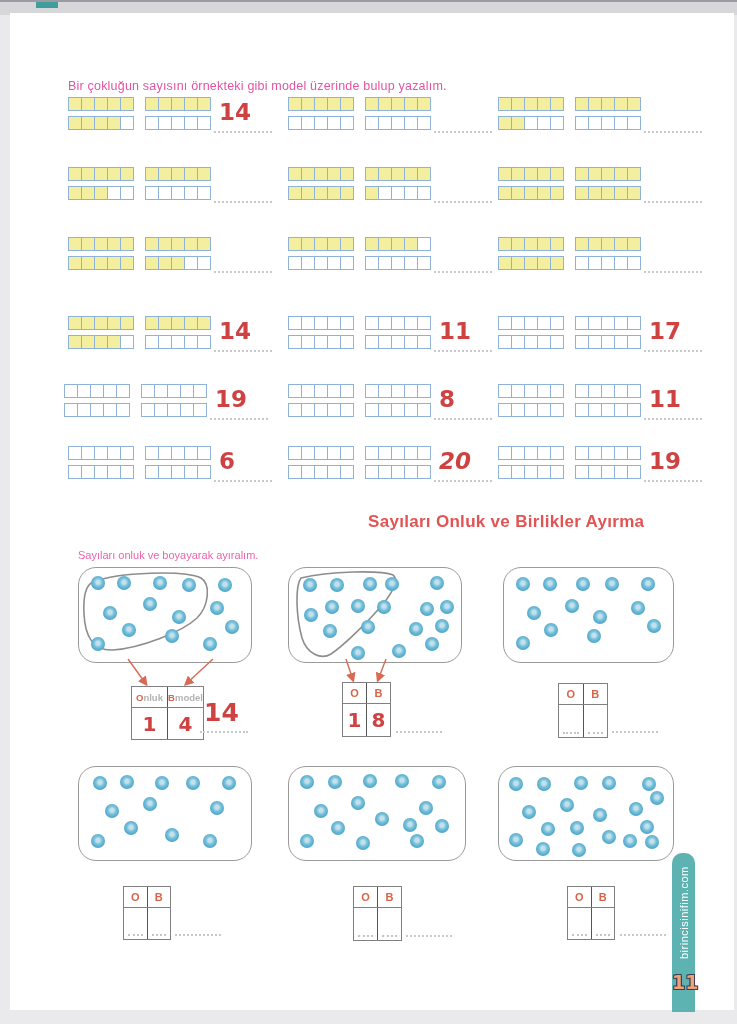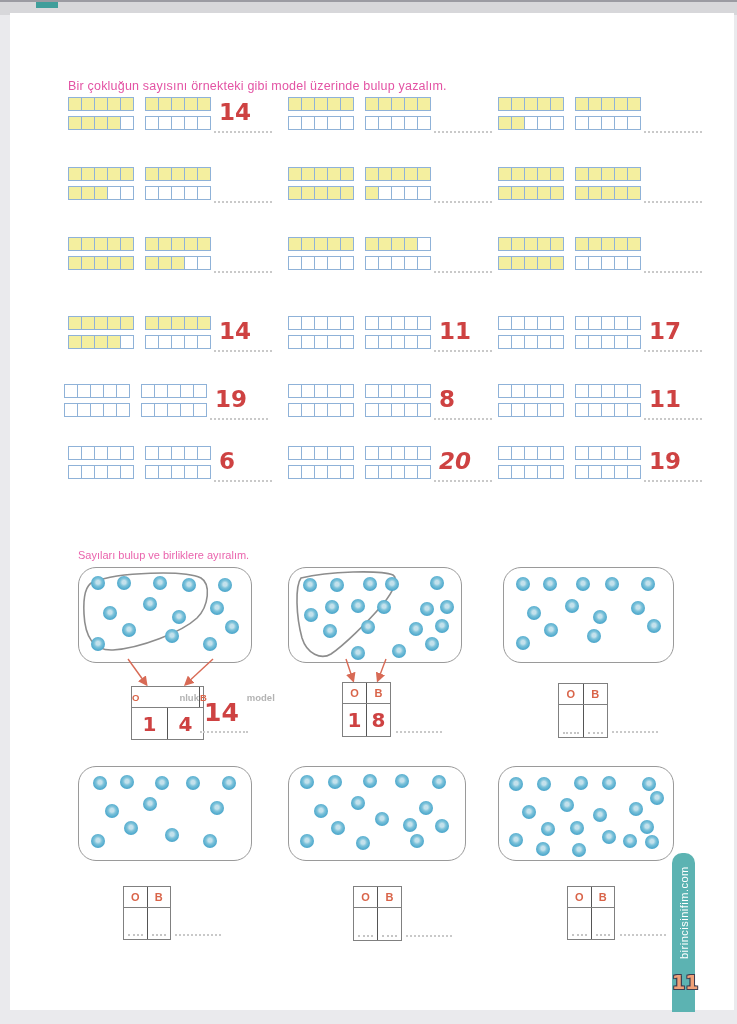--- a/index.html
+++ b/index.html
@@ -40,21 +40,21 @@
   .t0{left:131px;top:686px;width:71px;height:52px}
   .t1{left:342px;top:682px;width:47px;height:53px}
   .t2{left:558px;top:683px;width:48px;height:53px}
   .t3{left:123px;top:886px;width:46px;height:52px}
   .t4{left:353px;top:886px;width:47px;height:53px}
   .t5{left:567px;top:886px;width:46px;height:52px}
   .hrow{display:flex;height:20px;border-bottom:1px solid #808080;}
   .vrow{display:flex;flex:1;}
   .hc{flex:1;display:flex;justify-content:center;align-items:center;font-size:11px;font-weight:bold;color:#d96449;}
   .t0 .hc{font-size:9.5px;}
-  .hc .rest{color:#b3b3b3;padding-left:40px;}
+  .hc .rest{color:#b3b3b3;}
   .vc{flex:1;position:relative;display:flex;justify-content:center;align-items:center;
       font-size:20px;font-weight:bold;color:#ce4242;font-family:"DejaVu Sans",sans-serif;}
   .hc + .hc, .vc + .vc{border-left:1.5px solid #555;}
   .vc:empty::after{content:"";position:absolute;left:4px;right:4px;bottom:3px;border-bottom:2px dotted #c5c5c5;}
   .t0-ans{position:absolute;left:204px;top:698px;font-size:25px;font-weight:bold;color:#ce4242;
           font-family:"DejaVu Sans",sans-serif;}
   .tdots{position:absolute;width:46px;border-bottom:2px dotted #c9c9c9;}
   .d0{left:200px;top:731px;width:48px}
   .d1{left:396px;top:731px}
   .d2{left:612px;top:731px}
@@ -763,21 +763,22 @@
             <div class="cell"></div>
           </div>
         </div>
         <div class="ans">
           <div class="ans-dots"></div>
           <div class="ans-num">19</div>
         </div>
       </div>
     </div>
 
-  <div class="h3-sub">Sayıları bulup ve birliklere ayıralım.</div>
+  <div class="h3-red">Sayıları Onluk ve Birlikler Ayırma</div>
+  <div class="h3-sub">Sayıları onluk ve boyayarak ayıralım.</div>
 
   <div class="dotbox b0">
     <svg class="loop" width="172" height="94" viewBox="0 0 172 94">
       <path d="M 14,14 C 40,4 105,2 122,10 C 132,16 130,38 118,50 C 103,64 62,80 34,82 C 14,83 6,68 5,46 C 4,28 7,17 14,14 Z" fill="none" stroke="#8d8d8d" stroke-width="1.6"></path>
     </svg>
     <div class="dotfield">
         <div class="dot" style="left: 11%; top: 16%;"></div>
         <div class="dot" style="left: 26%; top: 16%;"></div>
         <div class="dot" style="left: 47%; top: 16%;"></div>
         <div class="dot" style="left: 64%; top: 18%;"></div>

